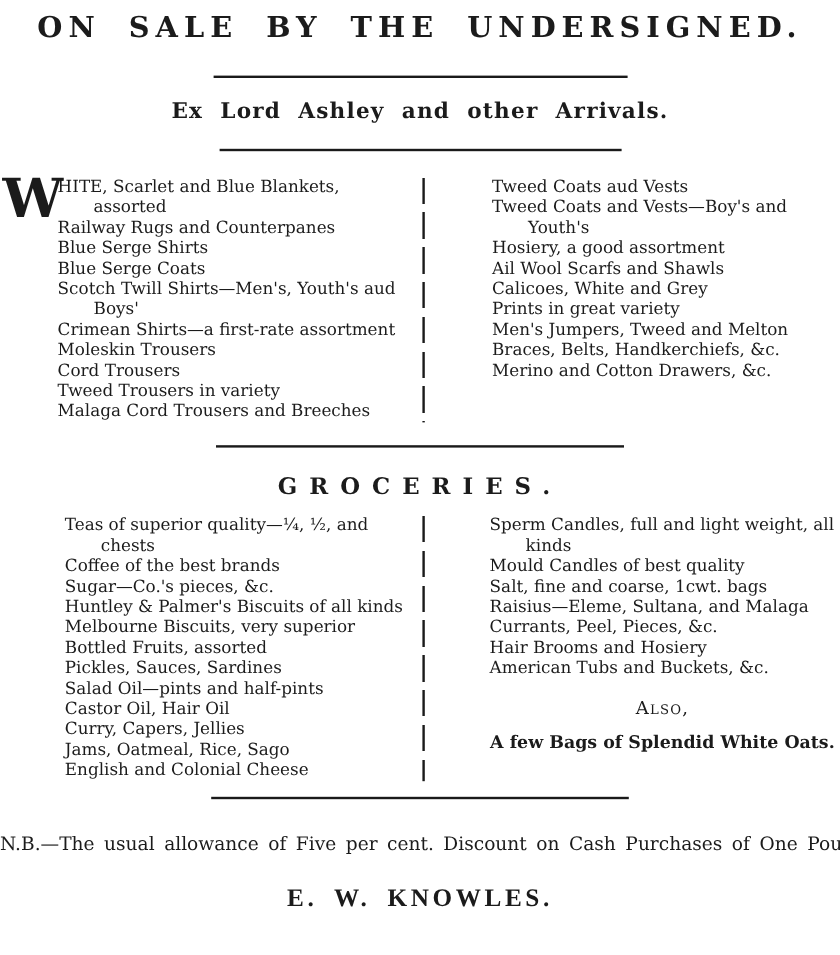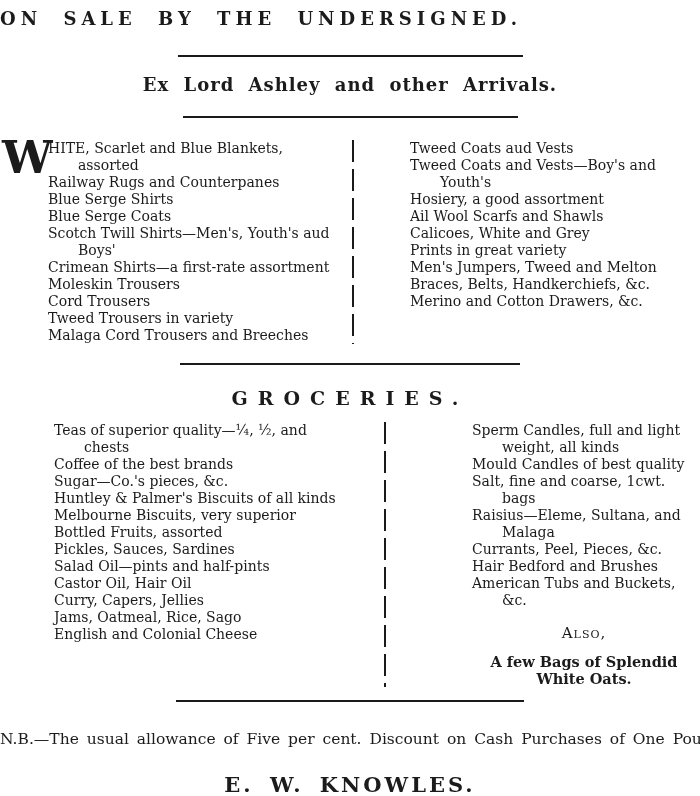--- a/index.html
+++ b/index.html
@@ -8,22 +8,22 @@
     width: 700px;
     height: 796px;
     margin: 0 auto;
     background: #ffffff;
     color: #1b1b1b;
     font-family: "DejaVu Serif", serif;
     overflow: hidden;
   }
   .page-title {
     padding-top: 8px;
-    text-align: left;
-    font-size: 18px;
+    text-align: center;
+    font-size: 24px;
     font-weight: bold;
     letter-spacing: 5px;
     word-spacing: 10px;
     white-space: nowrap;
   }
   .rule {
     height: 2px;
     background: #1a1a1a;
     margin: 0 auto;
   }
@@ -74,21 +74,21 @@
   .rule-3 { width: 340px; margin-top: 19px; }
   .groceries-heading {
     margin-top: 22px;
     text-align: center;
     font-size: 19px;
     font-weight: bold;
     letter-spacing: 10px;
     word-spacing: 4px;
     white-space: nowrap;
   }
-  .cols-groceries { margin-top: 13px; gap: 32px; }
+  .cols-groceries { margin-top: 13px; }
   .col-left-groceries { padding-left: 54px; }
   .col-right-groceries { padding-left: 54px; }
   .also-label {
     margin-top: 15px;
     text-align: center;
     font-size: 15px;
     font-variant: small-caps;
     letter-spacing: 1px;
   }
   .also-item {
@@ -113,20 +113,21 @@
     word-spacing: 3px;
   }
   .signature {
     margin-top: 24px;
     text-align: center;
     font-size: 21px;
     font-weight: bold;
     letter-spacing: 3px;
     word-spacing: 6px;
     white-space: nowrap;
+    font-family: Liberation Serif, serif;
   }
 </style>
 </head>
 <body>
 
 <div class="sheet">
 
   <div class="page-title">ON SALE BY THE UNDERSIGNED.</div>
   <div class="rule rule-1"></div>
   <div class="subtitle">Ex Lord Ashley and other Arrivals.</div>
@@ -178,21 +179,21 @@
       <div class="item">Jams, Oatmeal, Rice, Sago</div>
       <div class="item">English and Colonial Cheese</div>
     </div>
     <div class="divider"></div>
     <div class="col-right col-right-groceries">
       <div class="item">Sperm Candles, full and light weight, all kinds</div>
       <div class="item">Mould Candles of best quality</div>
       <div class="item">Salt, fine and coarse, 1cwt. bags</div>
       <div class="item">Raisius—Eleme, Sultana, and Malaga</div>
       <div class="item">Currants, Peel, Pieces, &amp;c.</div>
-      <div class="item">Hair Bedford and Brushes</div>
+      <div class="item">Hair Brooms and Hosiery</div>
       <div class="item">American Tubs and Buckets, &amp;c.</div>
       <div class="also-label">Also,</div>
       <div class="also-item">A few Bags of Splendid White Oats.</div>
     </div>
   </div>
 
   <div class="rule rule-4"></div>
 
   <div class="nb-line1">N.B.—The usual allowance of Five per cent. Discount on Cash Purchases of One Pound and</div>
 

